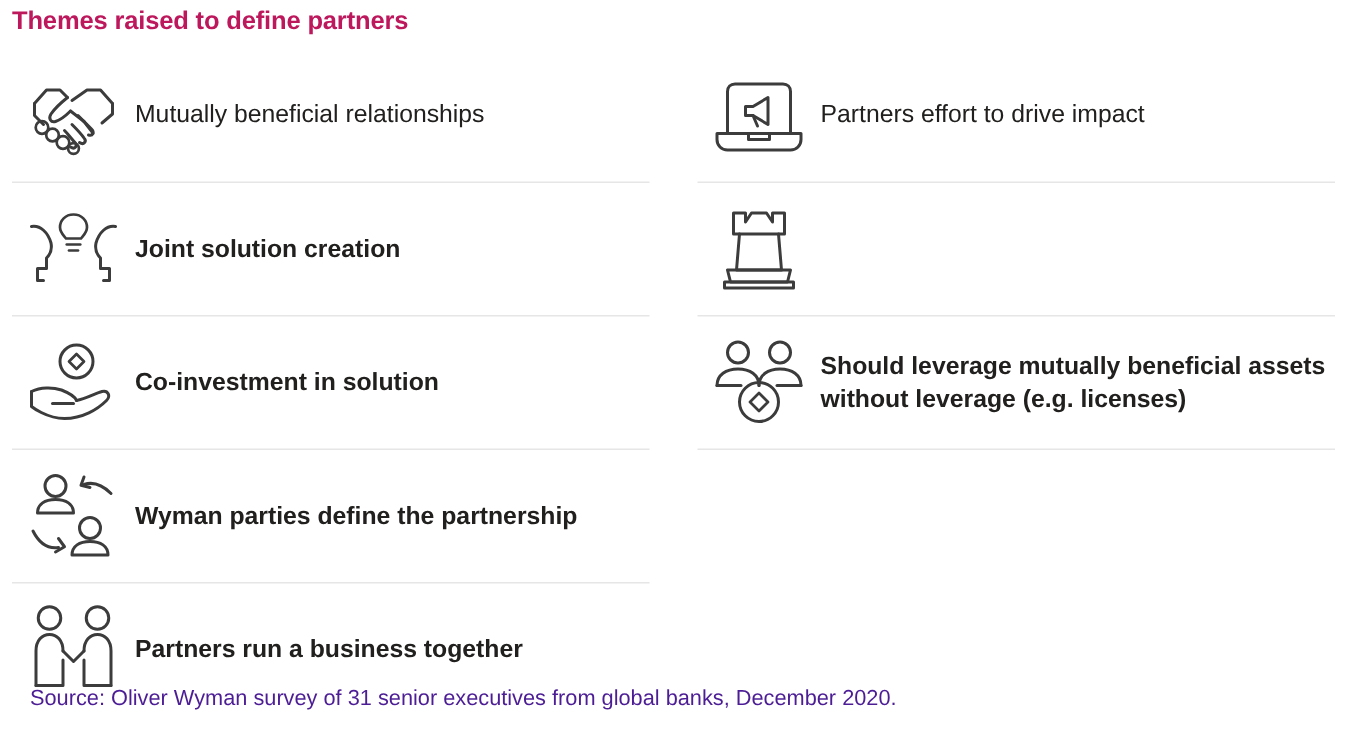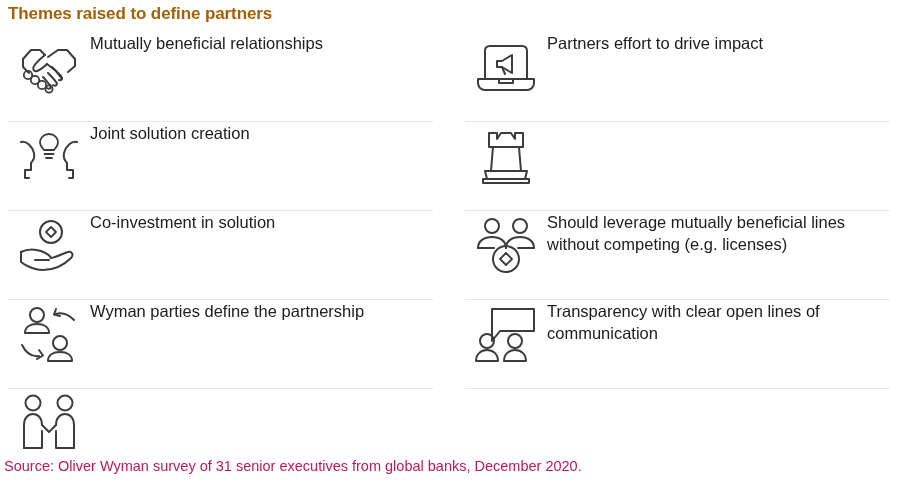--- a/index.html
+++ b/index.html
@@ -21,45 +21,46 @@
     height: 490px;
     box-sizing: border-box;
   }
   .title {
     position: absolute;
     left: 8px;
     top: 4px;
     font-size: 17px;
     font-weight: bold;
     letter-spacing: -0.1px;
-    color: #a16207;
+    color: #be185d;
     white-space: nowrap;
   }
   .columns {
     position: absolute;
     left: 0;
     top: 32px;
     width: 900px;
   }
   .col {
     position: absolute;
     top: 0;
   }
   .col-left  { left: 8px;   width: 425px; }
   .col-right { left: 465px; width: 425px; }
 
   .row {
     position: relative;
     display: flex;
-    align-items: flex-start;
+    align-items: center;
     box-sizing: border-box;
     height: 89px;
   }
   .row + .row, .row.divider-top {
     border-top: 1px solid #e6e6e6;
+    font-weight: bold;
   }
   .row.spacer {
     height: 89px;
     border-top: 1px solid #e6e6e6;
   }
   .row-icon {
     flex: 0 0 82px;
     height: 70px;
     display: flex;
     align-items: center;
@@ -70,24 +71,24 @@
   }
   .row-label {
     flex: 1 1 auto;
     font-size: 16.5px;
     line-height: 1.35;
     color: #21201f;
     padding-right: 4px;
   }
   .source {
     position: absolute;
-    left: 4px;
+    left: 20px;
     top: 458px;
     font-size: 14.5px;
-    color: #be185d;
+    color: #4c1d95;
     white-space: nowrap;
   }
   .stroke {
     fill: none;
     stroke: #3c3c3c;
     stroke-width: 2;
     stroke-linecap: round;
     stroke-linejoin: round;
   }
   .stroke-thin {
@@ -178,20 +179,21 @@
           <svg width="66" height="62" viewBox="0 0 66 62" aria-hidden="true">
             <circle class="stroke" cx="17" cy="10" r="7.5"></circle>
             <circle class="stroke" cx="49" cy="10" r="7.5"></circle>
             <path class="stroke" d="M8 55 L8 32 C8 25 12 21 17 21 C22 21 26 25 26 32"></path>
             <path class="stroke" d="M8 55 L26 55 L26 38"></path>
             <path class="stroke" d="M58 55 L58 32 C58 25 54 21 49 21 C44 21 40 25 40 32"></path>
             <path class="stroke" d="M58 55 L40 55 L40 38"></path>
             <path class="stroke" d="M26 32 L33 39 L40 32"></path>
           </svg>
         </div>
+        <div class="row-label">Partners run a business together</div>
       </div>
 
     </div>
 
     <div class="col col-right">
 
       <div class="row">
         <div class="row-icon">
           <svg width="62" height="56" viewBox="0 0 62 56" aria-hidden="true">
             <path class="stroke" d="M10 40 L10 12 C10 9 12 7 15 7 L47 7 C50 7 52 9 52 12 L52 40"></path>
@@ -221,35 +223,23 @@
             <circle class="stroke" cx="18" cy="10" r="7"></circle>
             <circle class="stroke" cx="46" cy="10" r="7"></circle>
             <path class="stroke" d="M4 32 C4 25 10 21 18 21 C26 21 32 25 32 32"></path>
             <path class="stroke" d="M32 32 C32 25 38 21 46 21 C54 21 60 25 60 32"></path>
             <path class="stroke" d="M4 32 L20 32"></path>
             <path class="stroke" d="M44 32 L60 32"></path>
             <circle class="stroke" cx="32" cy="43" r="13"></circle>
             <path class="stroke-thin" d="M32 37 L38 43 L32 49 L26 43 Z"></path>
           </svg>
         </div>
-        <div class="row-label">Should leverage mutually beneficial lines without competing (e.g. licenses)</div>
-      </div>
-
-      <div class="row">
-        <div class="row-icon">
-          <svg width="64" height="60" viewBox="0 0 64 60" aria-hidden="true">
-            <path class="stroke" d="M18 4 L60 4 L60 26 L26 26 L18 36 L18 26 Z"></path>
-            <circle class="stroke" cx="13" cy="36" r="7"></circle>
-            <circle class="stroke" cx="41" cy="36" r="7"></circle>
-            <path class="stroke" d="M2 56 C2 49 7 45 13 45 C19 45 24 49 24 56 Z"></path>
-            <path class="stroke" d="M30 56 C30 49 35 45 41 45 C47 45 52 49 52 56 Z"></path>
-          </svg>
-        </div>
-        <div class="row-label">Transparency with clear open lines of communication</div>
-      </div>
+        <div class="row-label">Should leverage mutually beneficial assets without leverage (e.g. licenses)</div>
+      </div>
+
 
       <div class="row spacer"></div>
 
     </div>
 
   </div>
 
   <div class="source">Source: Oliver Wyman survey of 31 senior executives from global banks, December 2020.</div>
 
 </div>

